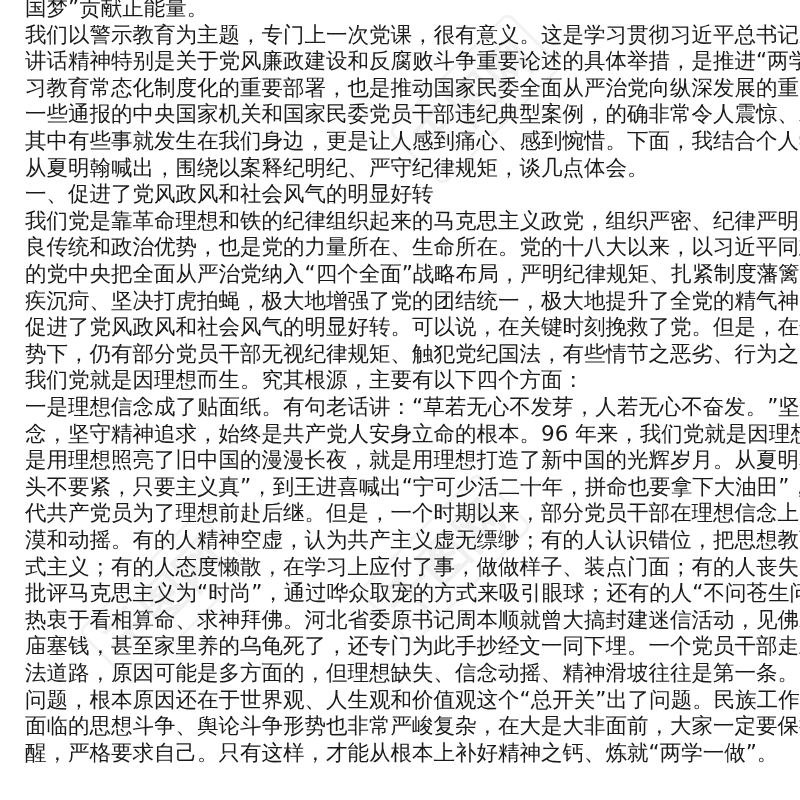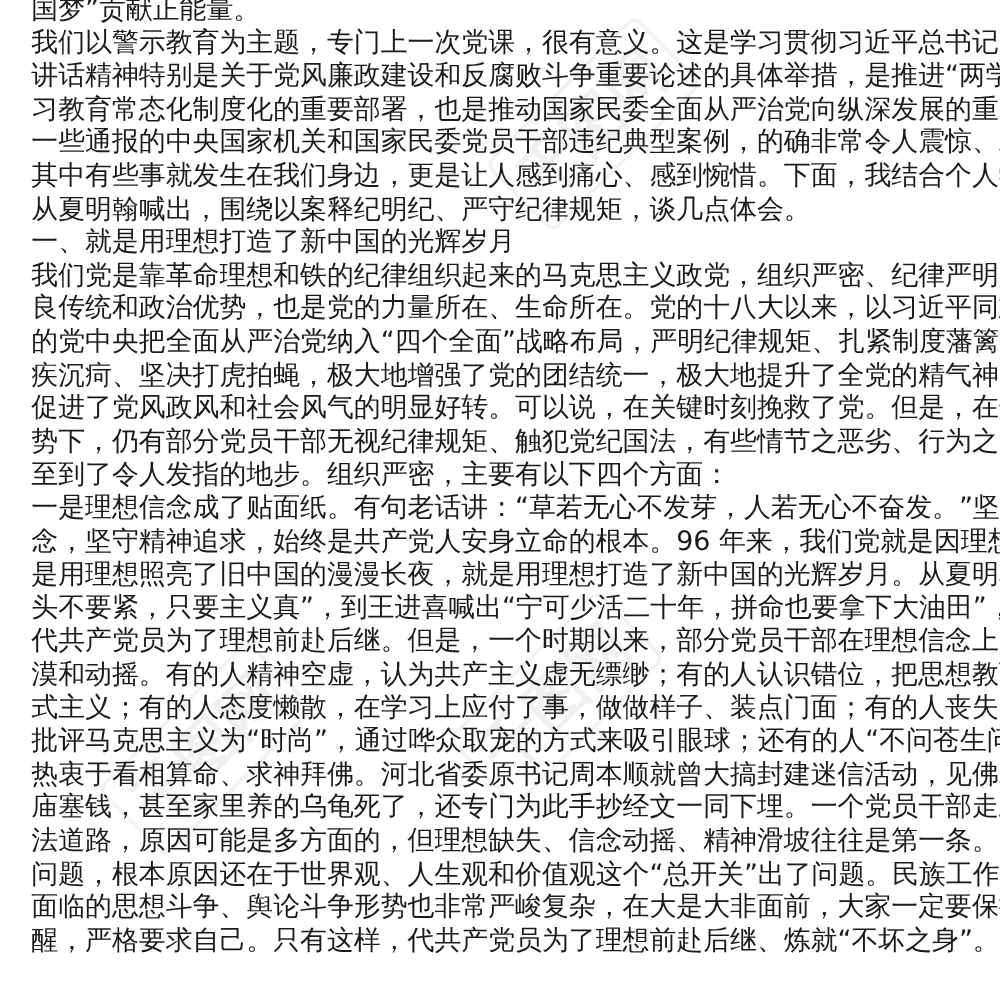--- a/index.html
+++ b/index.html
@@ -33,41 +33,41 @@
 
 <div class="page">
   <div id="lines">
       <div class="line last" style="top: -5px;">国梦”贡献正能量。</div>
       <div class="line" style="top: 21.6px;">我们以警示教育为主题，专门上一次党课，很有意义。这是学习贯彻习近平总书记系列重要</div>
       <div class="line" style="top: 48.2px;">讲话精神特别是关于党风廉政建设和反腐败斗争重要论述的具体举措，是推进“两学一做”学</div>
       <div class="line" style="top: 74.8px;">习教育常态化制度化的重要部署，也是推动国家民委全面从严治党向纵深发展的重大契机。</div>
       <div class="line" style="top: 101.4px;">一些通报的中央国家机关和国家民委党员干部违纪典型案例，的确非常令人震惊、发人深省。</div>
       <div class="line" style="top: 128px;">其中有些事就发生在我们身边，更是让人感到痛心、感到惋惜。下面，我结合个人学习和工</div>
       <div class="line last" style="top: 154.6px;">从夏明翰喊出，围绕以案释纪明纪、严守纪律规矩，谈几点体会。</div>
-      <div class="line last" style="top: 181.2px;">一、就是用理想打造了新中国的光辉岁月</div>
+      <div class="line last" style="top: 181.2px;">一、促进了党风政风和社会风气的明显好转</div>
       <div class="line" style="top: 207.8px;">我们党是靠革命理想和铁的纪律组织起来的马克思主义政党，组织严密、纪律严明是党的优</div>
       <div class="line" style="top: 234.4px;">良传统和政治优势，也是党的力量所在、生命所在。党的十八大以来，以习近平同志为核心</div>
       <div class="line" style="top: 261px;">的党中央把全面从严治党纳入“四个全面”战略布局，严明纪律规矩、扎紧制度藩篱，剑指顽</div>
       <div class="line" style="top: 287.6px;">疾沉疴、坚决打虎拍蝇，极大地增强了党的团结统一，极大地提升了全党的精气神，极大地</div>
       <div class="line" style="top: 314.2px;">促进了党风政风和社会风气的明显好转。可以说，在关键时刻挽救了党。但是，在这样的形</div>
       <div class="line" style="top: 340.8px;">势下，仍有部分党员干部无视纪律规矩、触犯党纪国法，有些情节之恶劣、行为之嚣张，甚</div>
-      <div class="line last" style="top: 367.4px;">至到了令人发指的地步。组织严密，主要有以下四个方面：</div>
+      <div class="line last" style="top: 367.4px;">我们党就是因理想而生。究其根源，主要有以下四个方面：</div>
       <div class="line" style="top: 394px;">一是理想信念成了贴面纸。有句老话讲：“草若无心不发芽，人若无心不奋发。”坚定理想信</div>
       <div class="line" style="top: 420.6px;">念，坚守精神追求，始终是共产党人安身立命的根本。96 年来，我们党就是因理想而生，就</div>
       <div class="line" style="top: 447.2px;">是用理想照亮了旧中国的漫漫长夜，就是用理想打造了新中国的光辉岁月。从夏明翰喊出“砍</div>
       <div class="line" style="top: 473.8px;">头不要紧，只要主义真”，到王进喜喊出“宁可少活二十年，拼命也要拿下大油田”，一代又一</div>
       <div class="line" style="top: 500.4px;">代共产党员为了理想前赴后继。但是，一个时期以来，部分党员干部在理想信念上出现了淡</div>
       <div class="line" style="top: 527px;">漠和动摇。有的人精神空虚，认为共产主义虚无缥缈；有的人认识错位，把思想教育当成形</div>
       <div class="line" style="top: 553.6px;">式主义；有的人态度懒散，在学习上应付了事，做做样子、装点门面；有的人丧失底线，以</div>
       <div class="line" style="top: 580.2px;">批评马克思主义为“时尚”，通过哗众取宠的方式来吸引眼球；还有的人“不问苍生问鬼神”，</div>
       <div class="line" style="top: 606.8px;">热衷于看相算命、求神拜佛。河北省委原书记周本顺就曾大搞封建迷信活动，见佛就拜、见</div>
       <div class="line" style="top: 633.4px;">庙塞钱，甚至家里养的乌龟死了，还专门为此手抄经文一同下埋。一个党员干部走上违纪违</div>
       <div class="line" style="top: 660px;">法道路，原因可能是多方面的，但理想缺失、信念动摇、精神滑坡往往是第一条。出现这一</div>
       <div class="line" style="top: 686.6px;">问题，根本原因还在于世界观、人生观和价值观这个“总开关”出了问题。民族工作领域现在</div>
       <div class="line" style="top: 713.2px;">面临的思想斗争、舆论斗争形势也非常严峻复杂，在大是大非面前，大家一定要保持头脑清</div>
-      <div class="line last" style="top: 739.8px;">醒，严格要求自己。只有这样，代共产党员为了理想前赴后继、炼就“不坏之身”。</div>
+      <div class="line last" style="top: 739.8px;">醒，严格要求自己。只有这样，才能从根本上补好精神之钙、炼就“两学一做”。</div>
     </div>
   <div id="wms">
       <div class="watermark" style="left: 390px; top: 60px;">千图网</div>
       <div class="watermark" style="left: 80px; top: 560px;">千图网</div>
       <div class="watermark" style="left: 360px; top: 520px;">千图网</div>
     </div>
 </div>
 
 </body></html>

